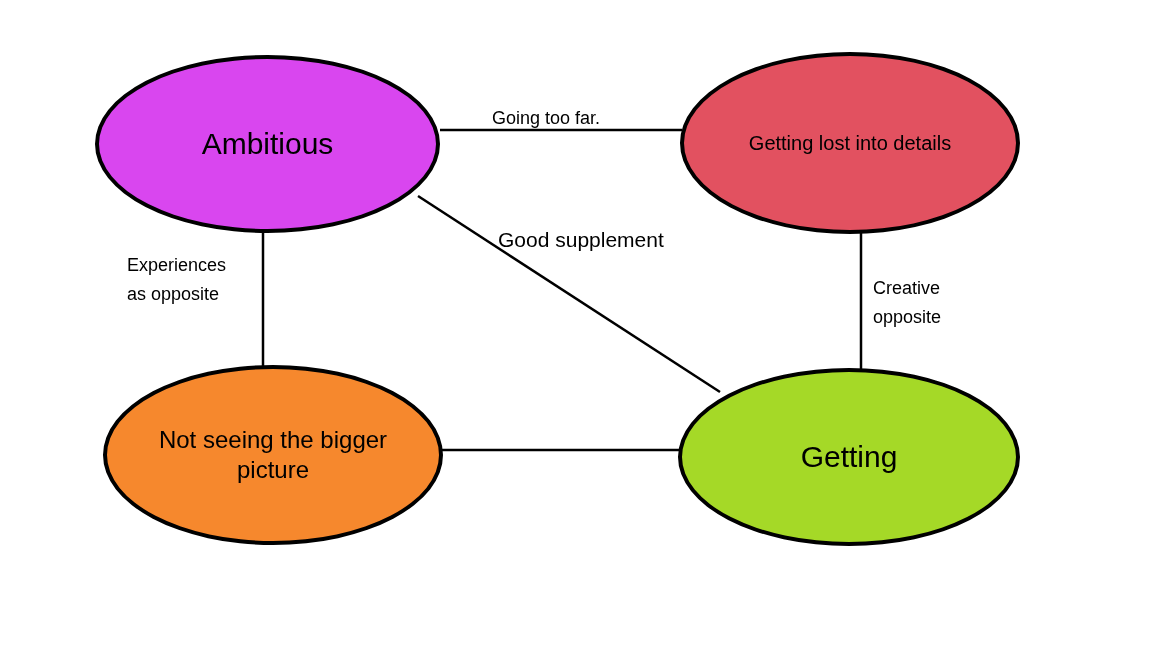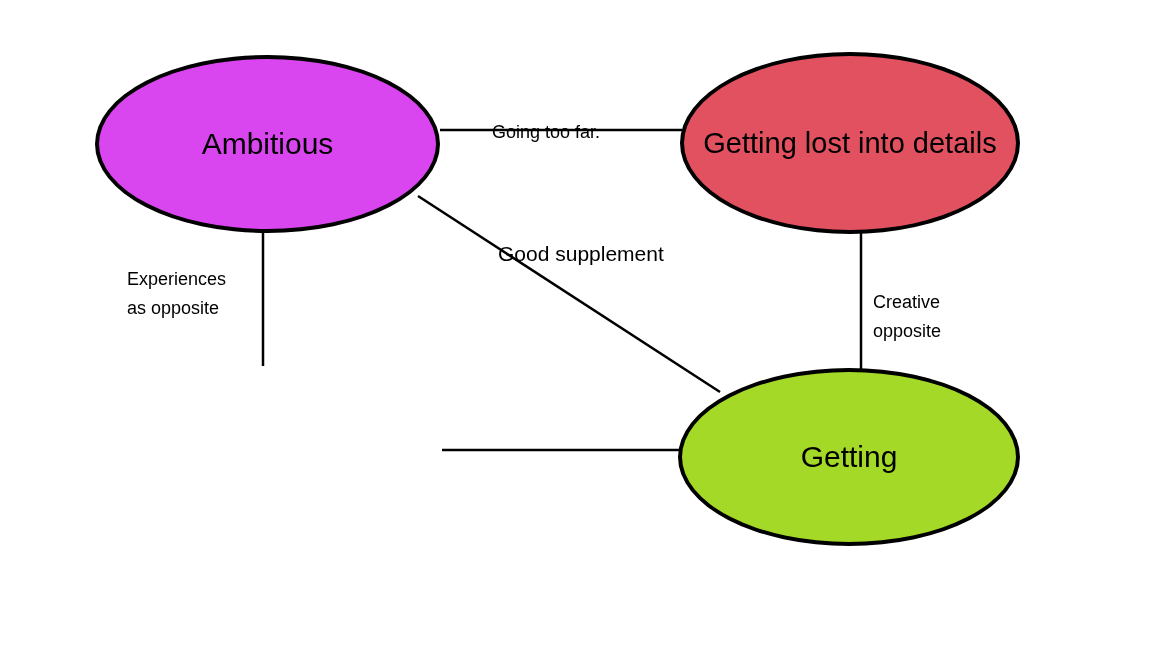--- a/index.html
+++ b/index.html
@@ -45,40 +45,39 @@
   .node-ambitious {
     left: 95px; top: 55px;
     width: 345px; height: 178px;
   }
   .node-ambitious .node-label { font-size: 30px; }
   .node-details {
     left: 680px; top: 52px;
     width: 340px; height: 182px;
     padding: 0 10px;
   }
-  .node-details .node-label { font-size: 29px; }
+  .node-details .node-label { font-size: 20px; }
   .node-bigger-picture {
     left: 103px; top: 365px;
     width: 340px; height: 180px;
     padding: 0 36px;
   }
   .node-bigger-picture .node-label { font-size: 24px; }
   .node-creative {
     left: 678px; top: 368px;
     width: 342px; height: 178px;
   }
   .node-creative .node-label { font-size: 30px; }
 
   .edge-label {
     position: absolute;
     color: #000000;
     font-size: 18px;
     white-space: pre-line;
     line-height: 1.6;
-    margin-top: 14px;
   }
   .lbl-going-top      { left: 492px; top: 104px; }
   .lbl-good-supplement{ left: 498px; top: 223px; font-size: 21px; }
   .lbl-experiences    { left: 127px; top: 251px; }
   .lbl-possitive      { left: 873px; top: 274px; }
   .lbl-going-bottom   { left: 486px; top: 462px; }
 </style>
 </head>
 <body>
 
@@ -93,20 +92,23 @@
   </svg>
 
   <div class="node node-ambitious" style="background-color: #d946ef;">
     <span class="node-label">Ambitious</span>
   </div>
 
   <div class="node node-details" style="background-color: rgb(226, 81, 96);">
     <span class="node-label">Getting lost into details</span>
   </div>
 
+  <div class="node node-bigger-picture" style="background-color: rgb(246, 136, 45);">
+    <span class="node-label">Not seeing the bigger picture</span>
+  </div>
 
   <div class="node node-creative" style="background-color: rgb(165, 217, 39);">
     <span class="node-label">Getting</span>
   </div>
 
   <div class="edge-label lbl-going-top">Going too far.</div>
 
   <div class="edge-label lbl-good-supplement">Good supplement</div>
 
   <div class="edge-label lbl-experiences">Experiences

